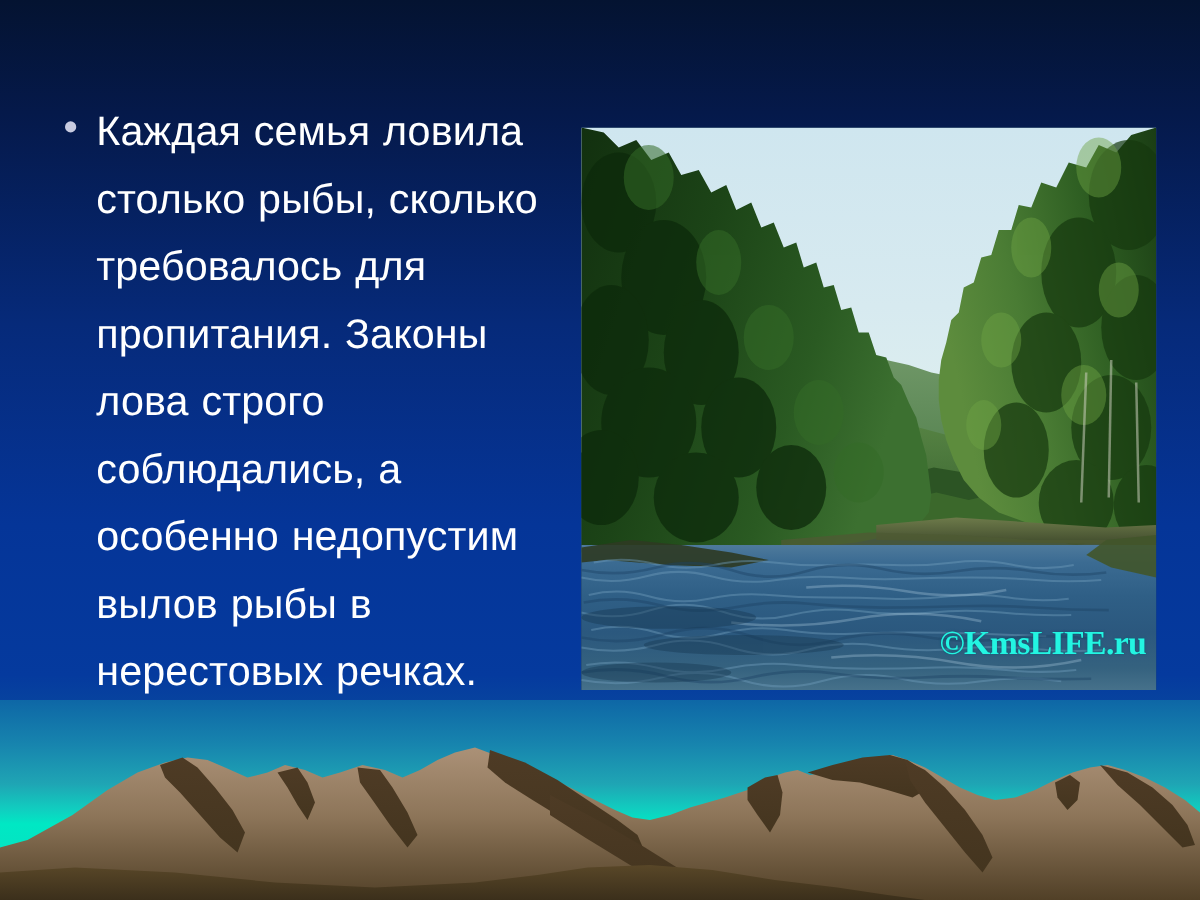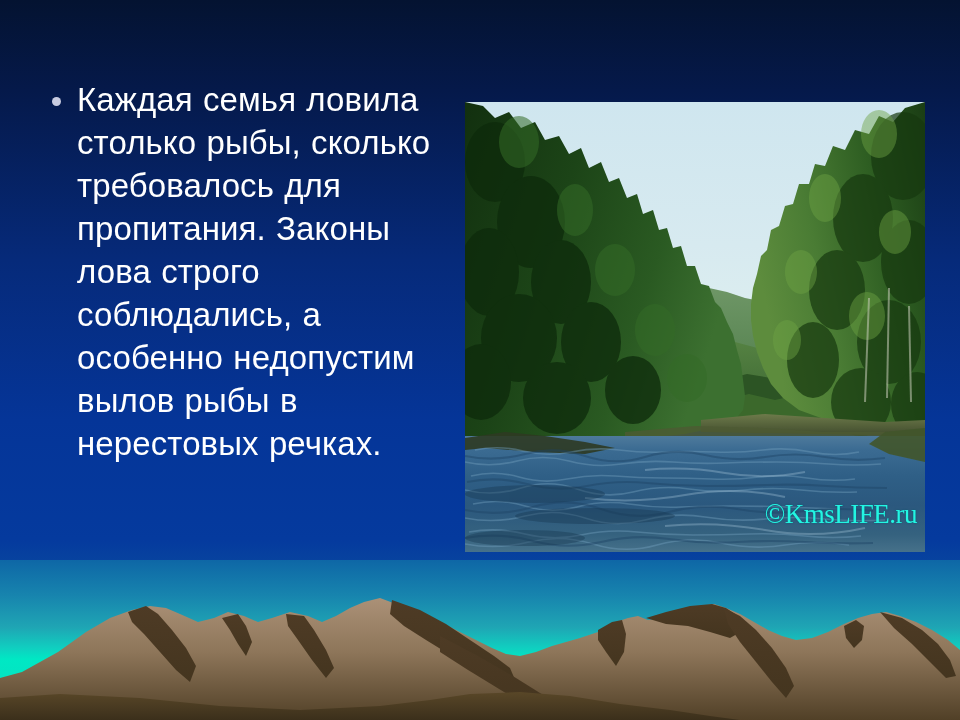--- a/index.html
+++ b/index.html
@@ -66,21 +66,21 @@
     background: #2a4a6a;
   }
   .photo svg { display: block; }
 
   .watermark {
     position: absolute;
     right: 8px;
     bottom: 22px;
     font-family: "Liberation Serif", serif;
     font-size: 27px;
-    font-weight: normal;
+    font-weight: bold;
     color: #23f5e2;
     letter-spacing: -0.5px;
     white-space: nowrap;
     text-shadow: 0 0 2px rgba(0,90,110,0.85);
   }
 
   
   .textblock {
     position: absolute;
     left: 52px;
@@ -97,21 +97,21 @@
     height: 9px;
     border-radius: 50%;
     background: #c8cbe0;
     margin-top: 19px;
     margin-right: 16px;
   }
   .bullet-text {
     flex: 1 1 auto;
     color: #ffffff;
     font-size: 33px;
-    line-height: 43px;
+    line-height: 54px;
     font-weight: 400;
     letter-spacing: 0.1px;
     word-spacing: 1px;
   }
 </style>
 </head>
 <body>
 
 <div id="slide">
 

